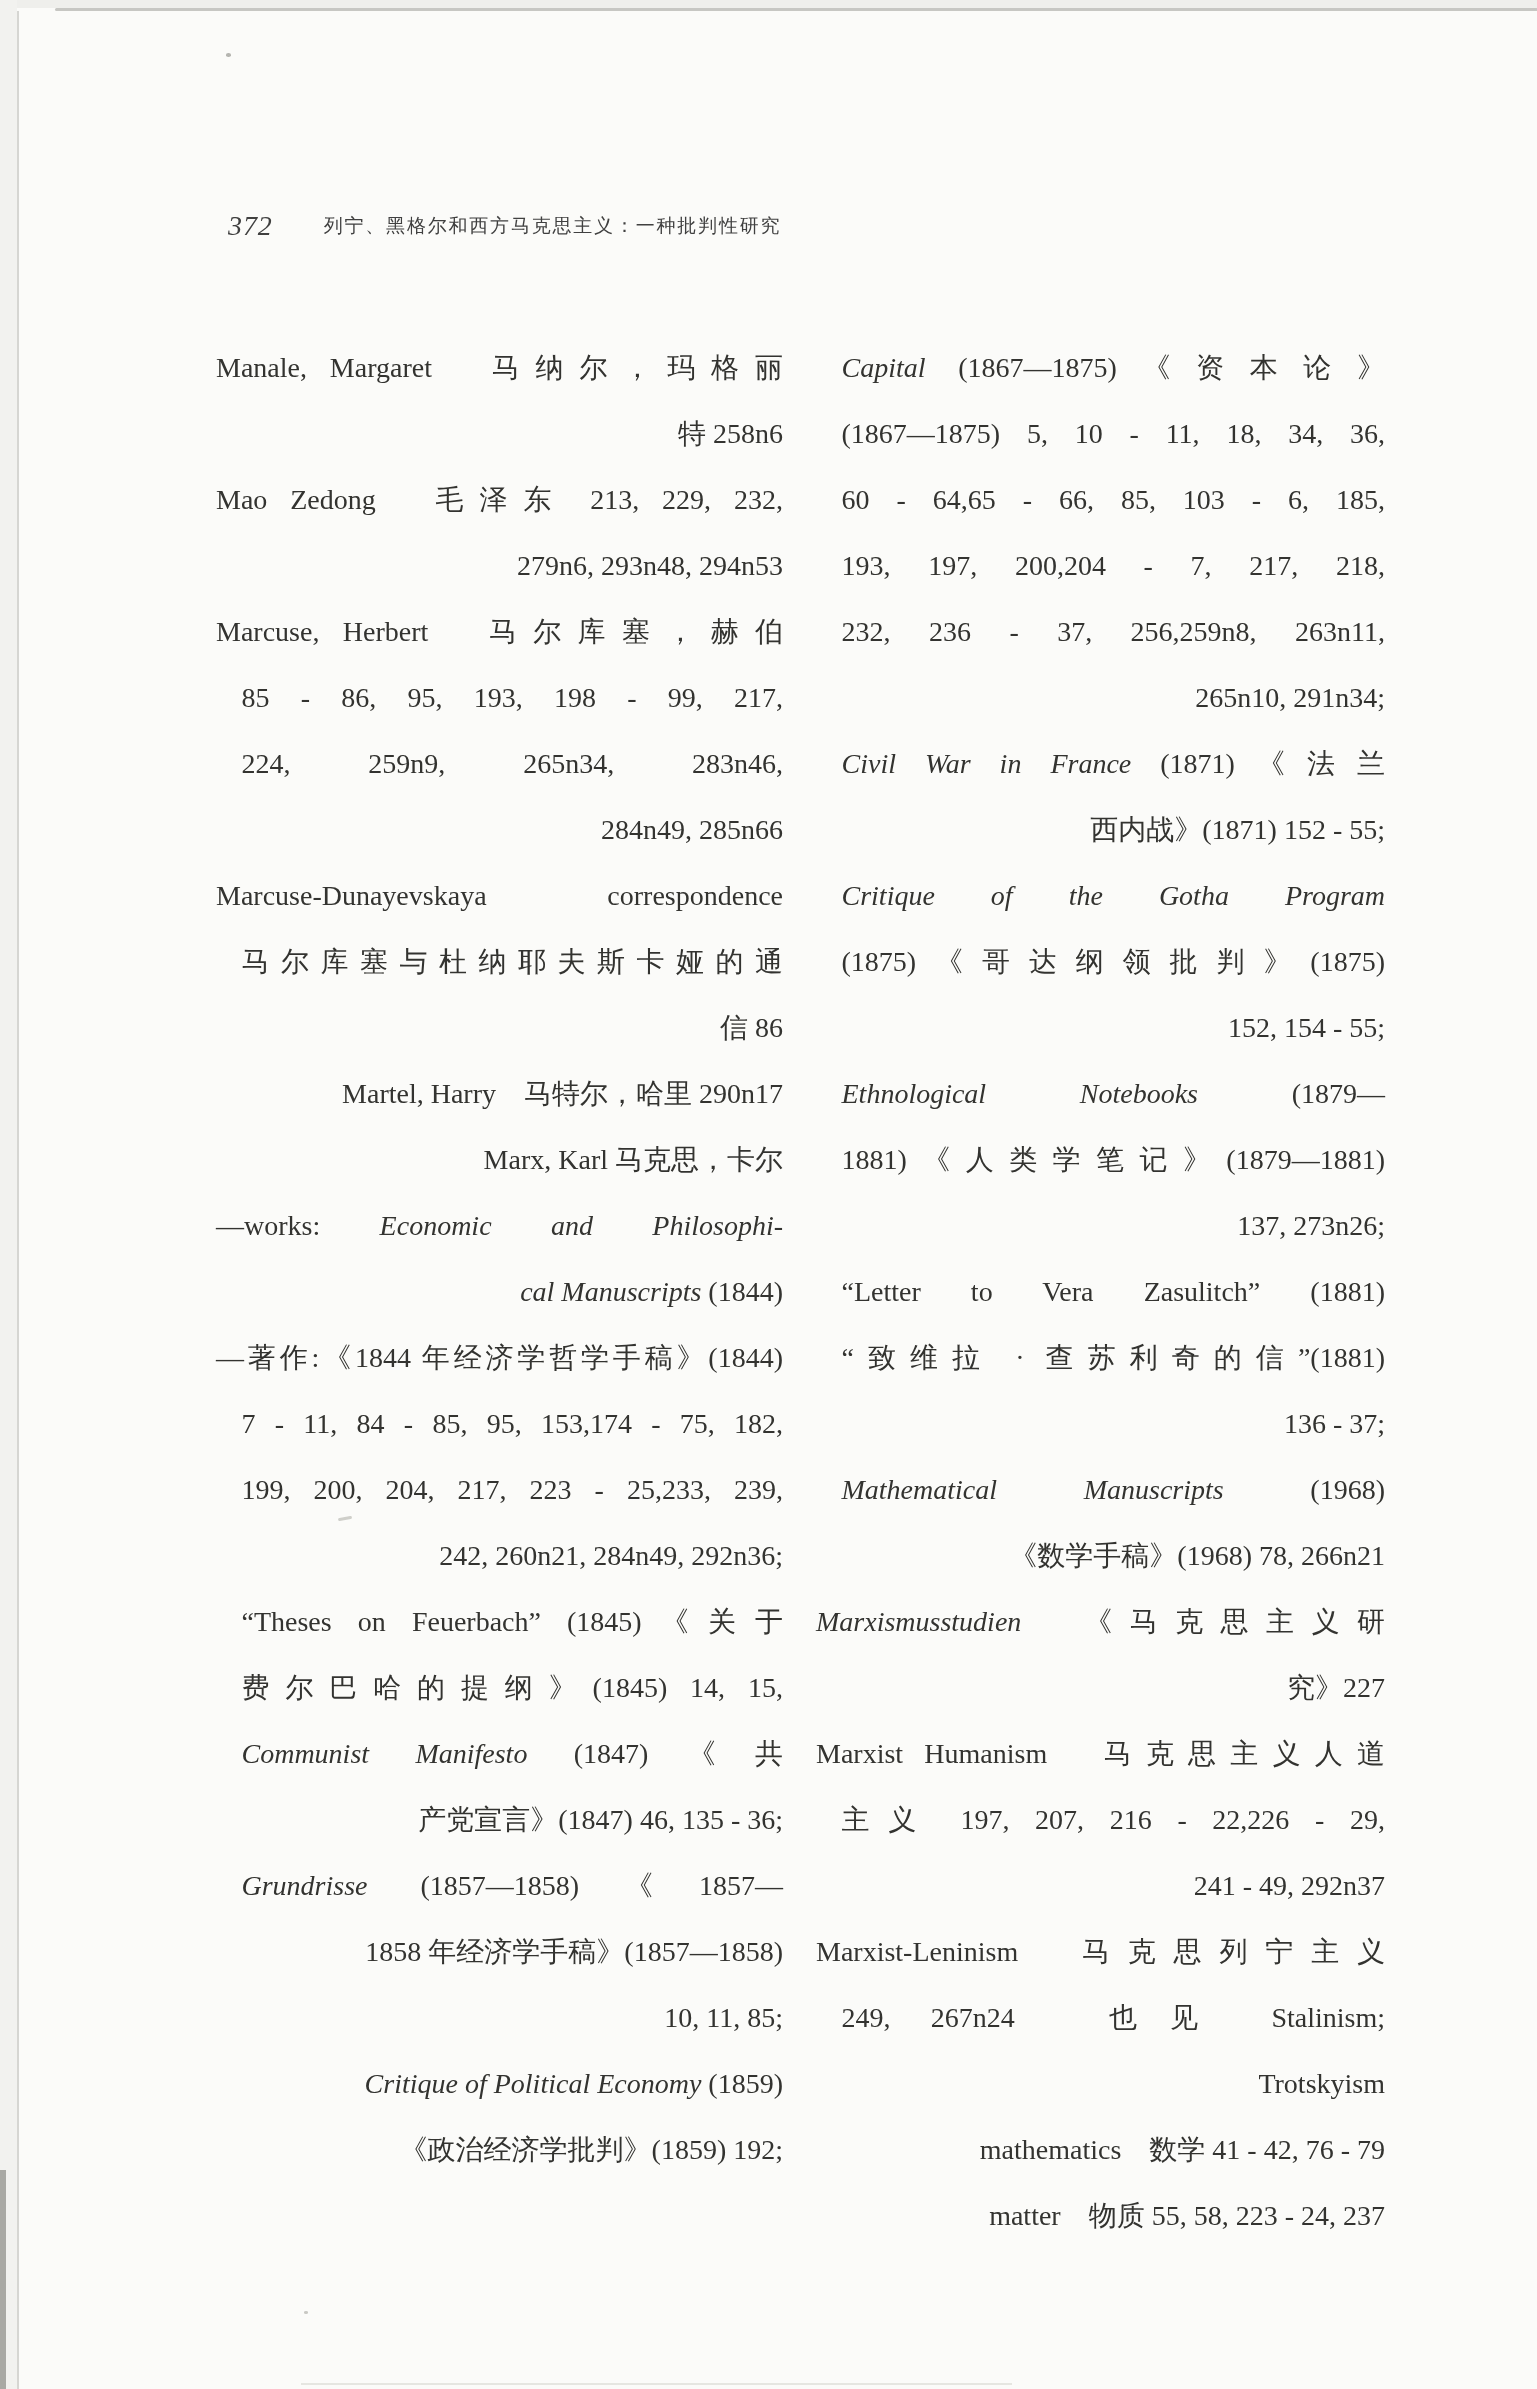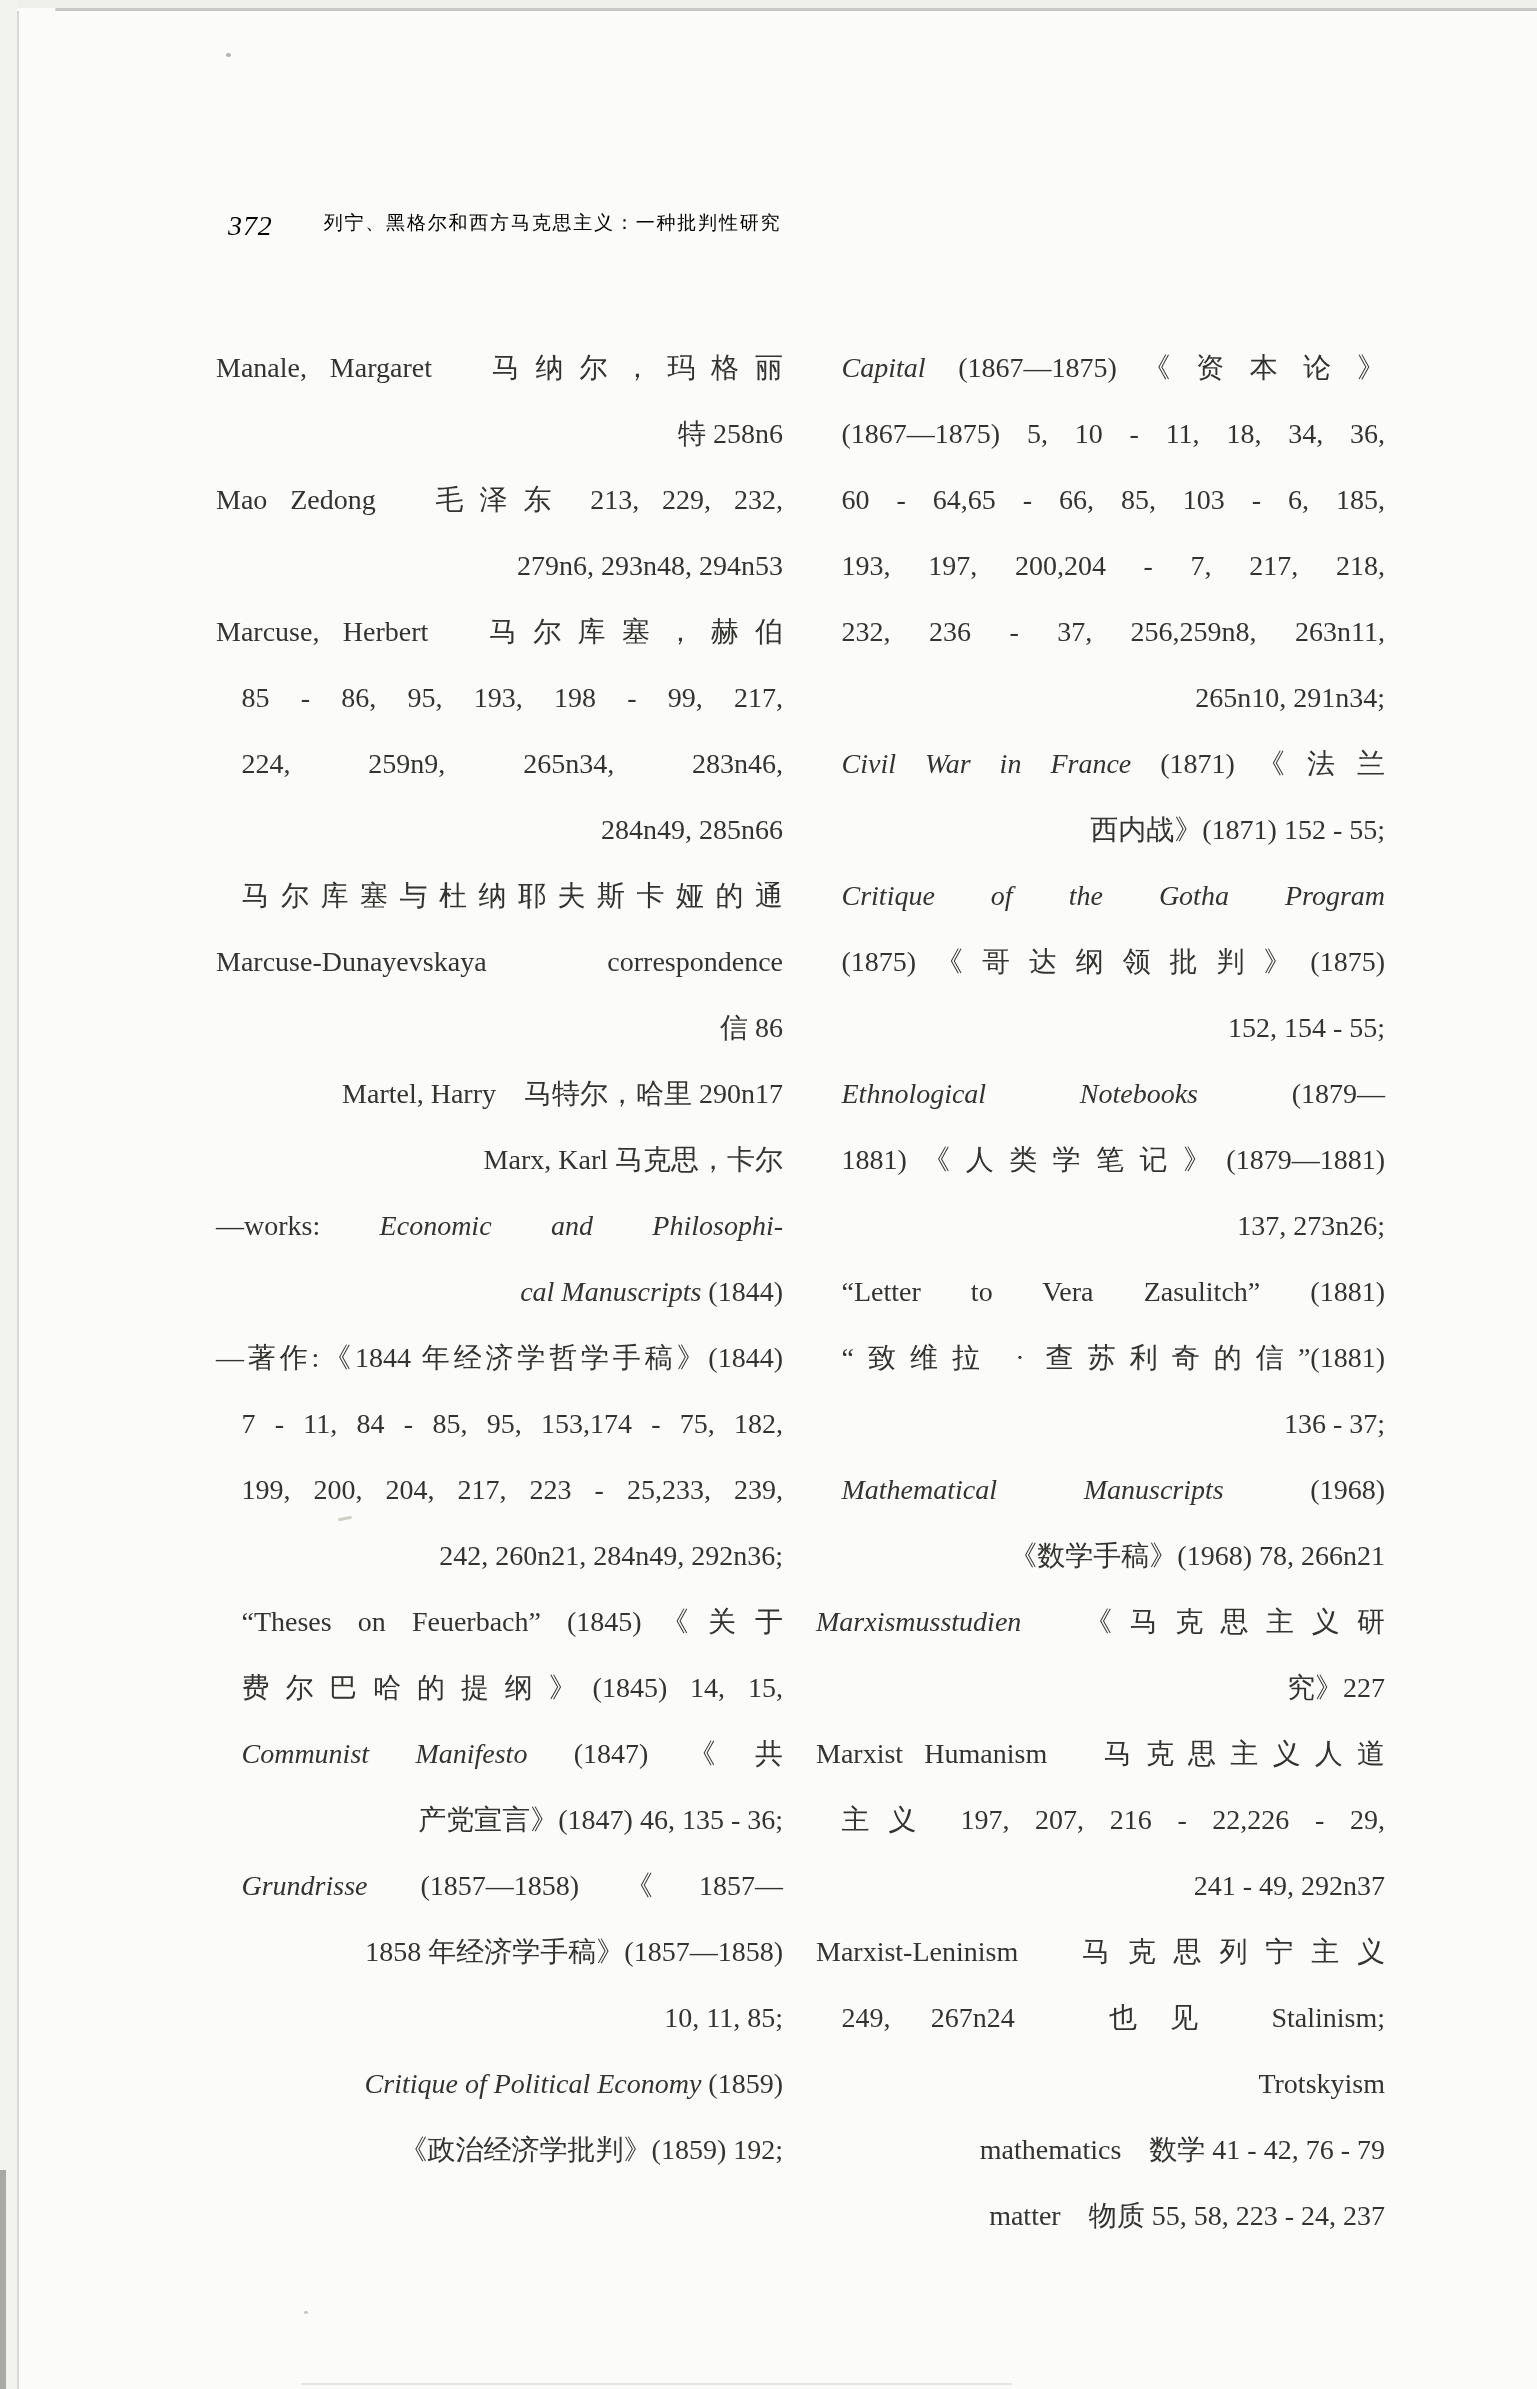--- a/index.html
+++ b/index.html
@@ -45,22 +45,22 @@
     position: absolute; left: 338px; top: 1517px; width: 13.7px; height: 2.7px;
     background: #cfcfca; border-radius: 1.8px; transform: rotate(-10deg);
   }
   .speck-3 {
     position: absolute; left: 304px; top: 2311px; width: 3.6px; height: 2.7px;
     background: #c9c9c4; border-radius: 50%;
   }
   
   .running-head {
     position: absolute; top: 210px; left: 228px;
-    display: flex; align-items: flex-start; gap: 51px;
-    color: #000000; white-space: nowrap;
+    display: flex; align-items: center; gap: 51px;
+    color: #404040; white-space: nowrap;
   }
   .page-number {
     font-style: italic; font-size: 28px; letter-spacing: 0.9px;
   }
   .running-title {
     font-size: 19px; letter-spacing: 1.8px;
   }
   
   .index-col { position: absolute; top: 335px; color: #333330; }
   .index-col-left  { left: 216px; width: 567px; }
@@ -95,22 +95,22 @@
 
   <div id="left-column" class="index-col index-col-left">
       <div class="line ind0 just"><span>Manale, Margaret　马纳尔，玛格丽</span></div>
       <div class="line ind1"><span>特 258n6</span></div>
       <div class="line ind0 just"><span>Mao Zedong　毛泽东 213, 229, 232,</span></div>
       <div class="line ind1"><span>279n6, 293n48, 294n53</span></div>
       <div class="line ind0 just"><span>Marcuse, Herbert　马尔库塞，赫伯</span></div>
       <div class="line ind1 just"><span>85 - 86, 95, 193, 198 - 99, 217,</span></div>
       <div class="line ind1 just"><span>224, 259n9, 265n34, 283n46,</span></div>
       <div class="line ind1"><span>284n49, 285n66</span></div>
+      <div class="line ind0 just"><span>Marcuse-Dunayevskaya correspondence</span></div>
       <div class="line ind1 just"><span>马尔库塞与杜纳耶夫斯卡娅的通</span></div>
-      <div class="line ind0 just"><span>Marcuse-Dunayevskaya correspondence</span></div>
       <div class="line ind1"><span>信 86</span></div>
       <div class="line ind0"><span>Martel, Harry　马特尔，哈里 290n17</span></div>
       <div class="line ind0"><span>Marx, Karl 马克思，卡尔</span></div>
       <div class="line ind0 just"><span>—works: </span><span class="em">Economic and Philosophi-</span></div>
       <div class="line ind1"><span class="em">cal Manuscripts </span><span>(1844)</span></div>
       <div class="line ind0 just"><span>—著作:《1844 年经济学哲学手稿》(1844)</span></div>
       <div class="line ind1 just"><span>7 - 11, 84 - 85, 95, 153,174 - 75, 182,</span></div>
       <div class="line ind1 just"><span>199, 200, 204, 217, 223 - 25,233, 239,</span></div>
       <div class="line ind1"><span>242, 260n21, 284n49, 292n36;</span></div>
       <div class="line ind1 just"><span>“Theses on Feuerbach” (1845)《关于</span></div>

